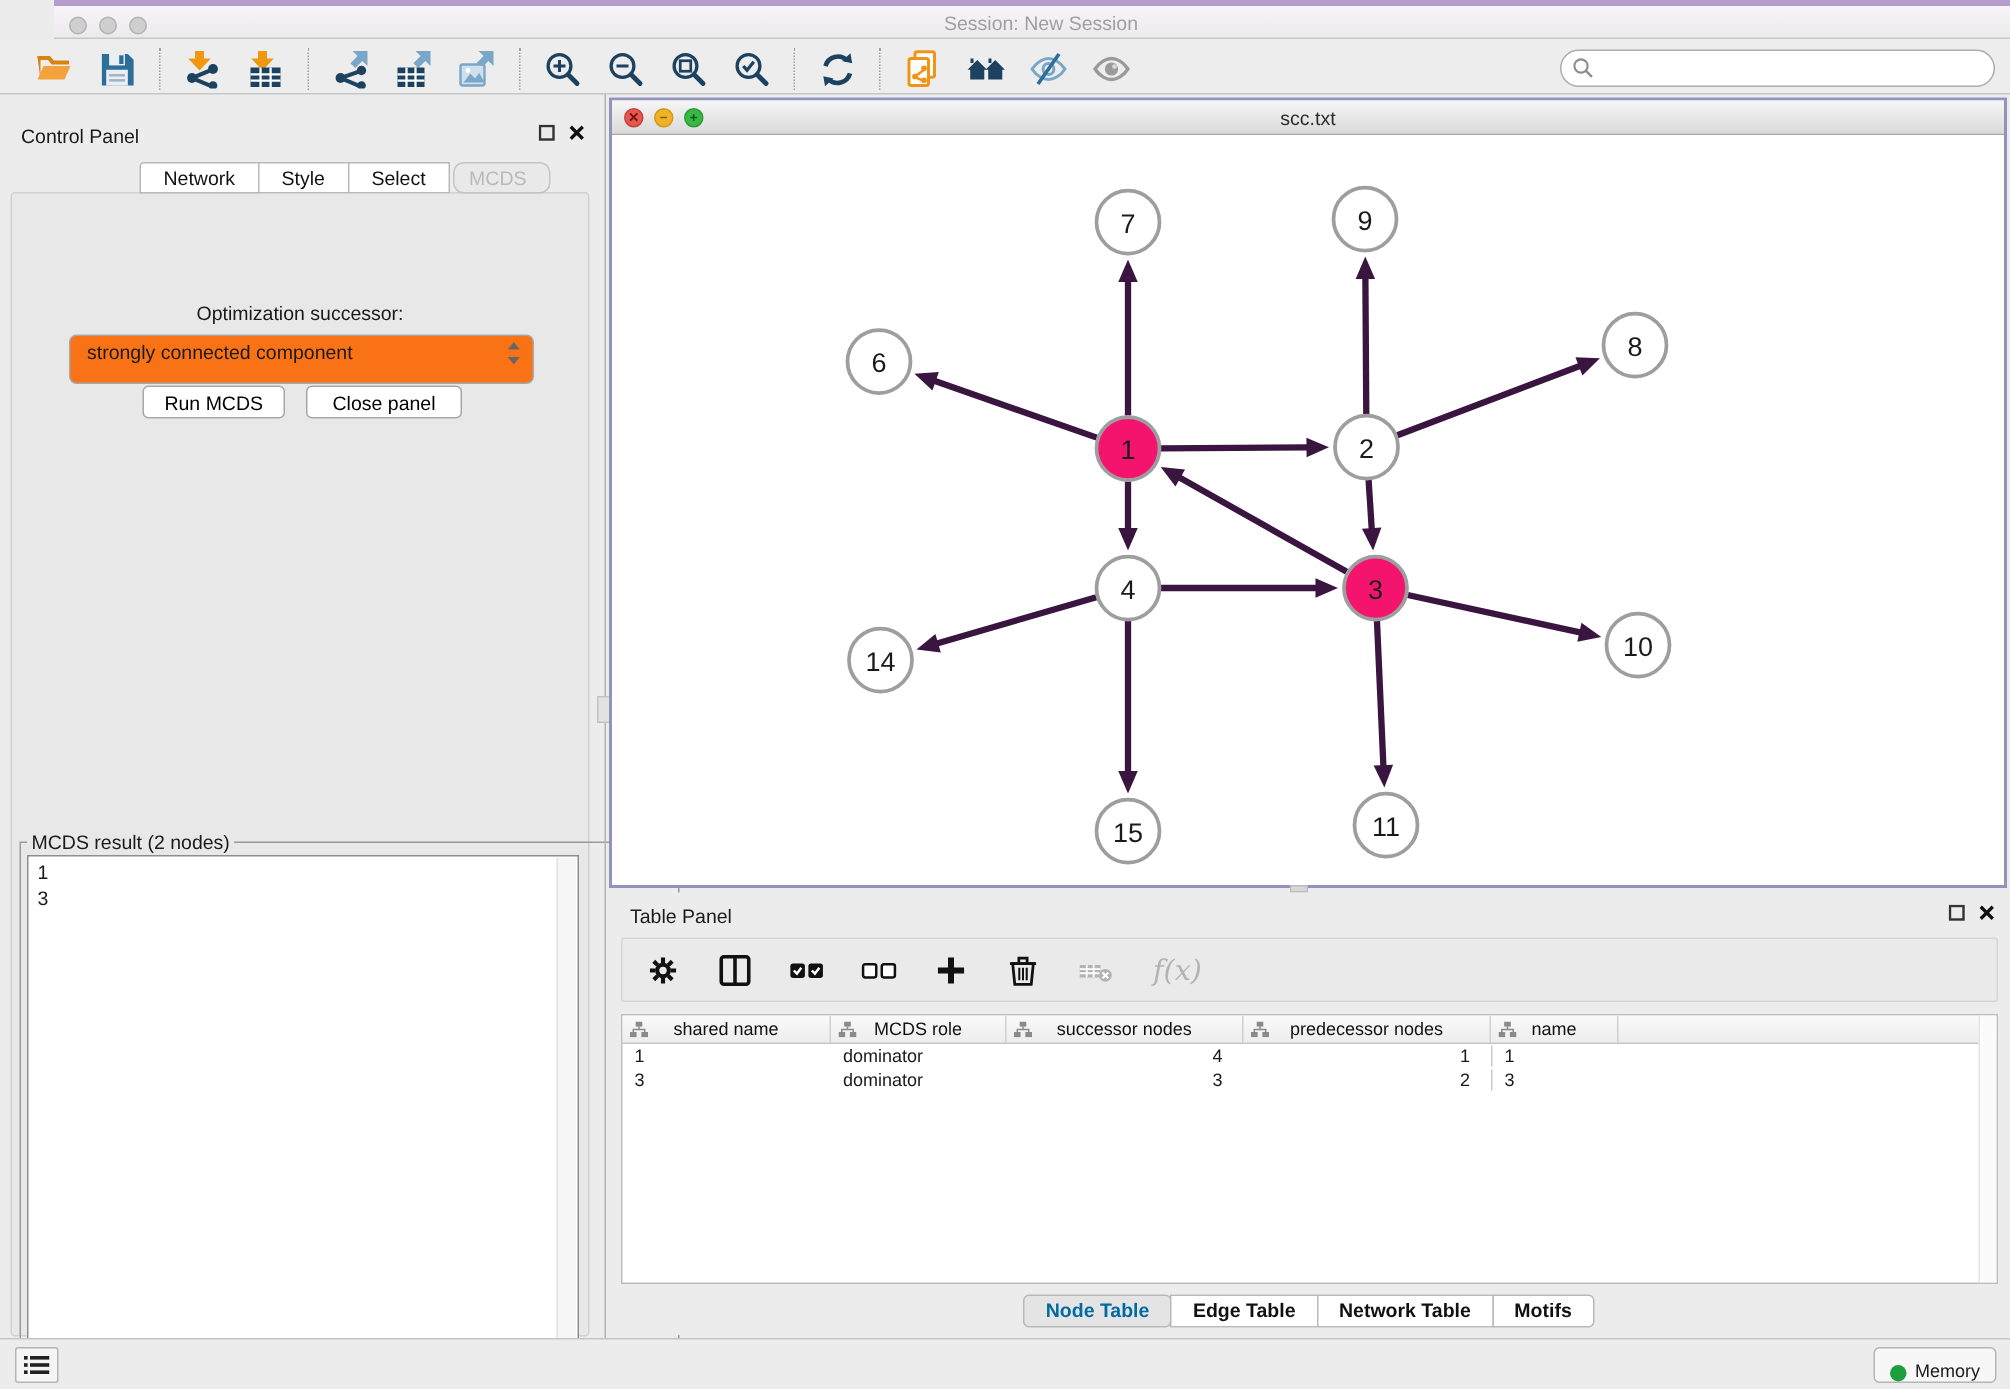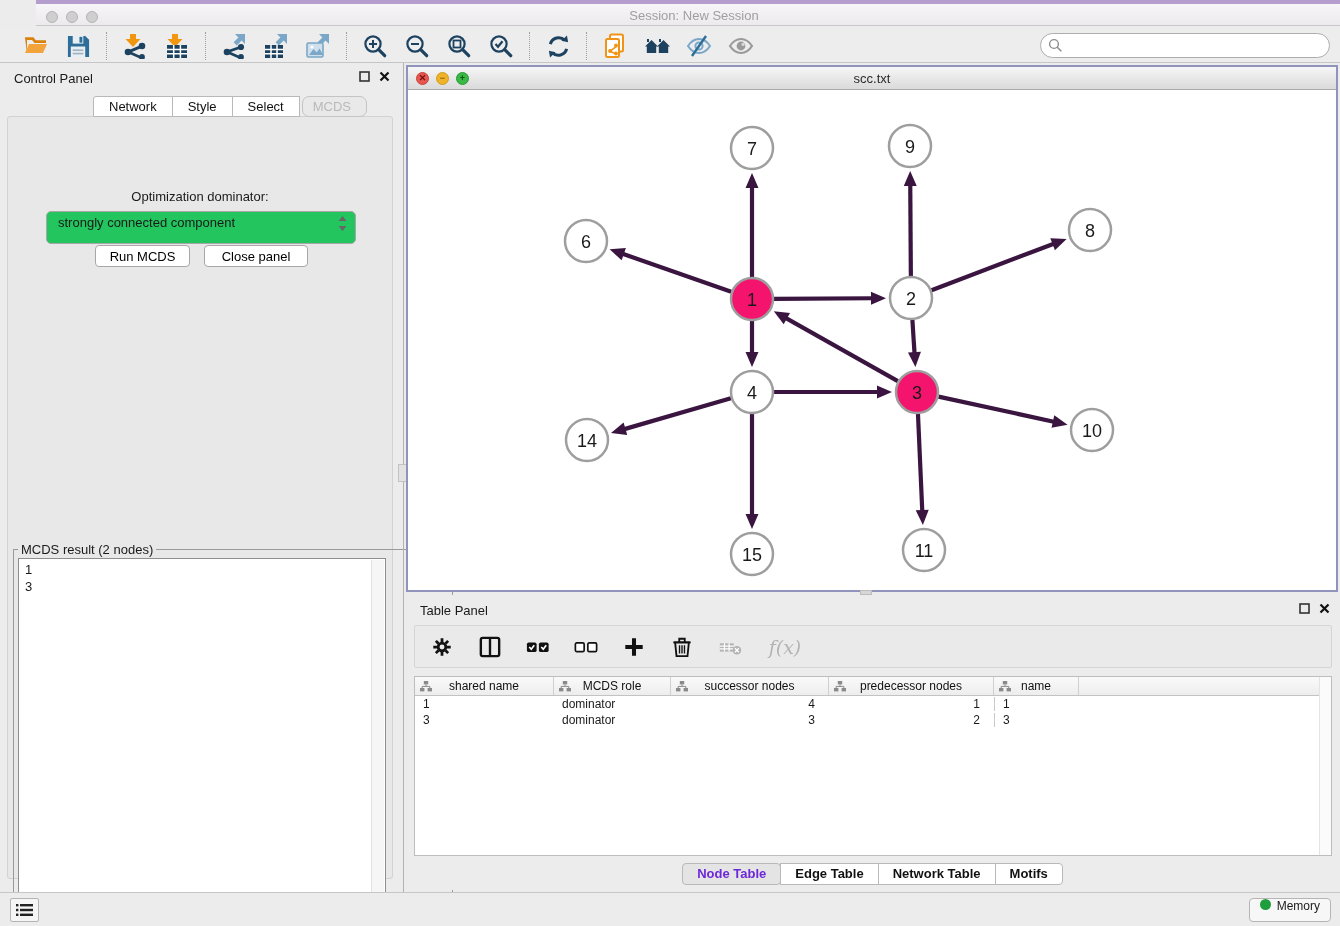--- a/index.html
+++ b/index.html
@@ -29,41 +29,41 @@
   .tb-sep { width:1px; height:28px; border-left:1px dotted #9f9f9f; }
   .tbtn { width:28px; height:28px; display:flex; align-items:center; justify-content:center; cursor:default; }
   .search-wrap { position:absolute; right:10px; top:3px; width:290px; height:25px; }
   .search-input {
     width:100%; height:100%; border:1px solid #adadad; border-radius:13px;
     background:#fff; padding:0 10px 0 28px; font-size:13px; outline:none;
     font-family:"Liberation Sans",sans-serif;
   }
   .search-icon { position:absolute; left:8px; top:5px; }
   
-  .control-panel { position:absolute; left:0; top:63px; width:400px; height:829px; background:#ececec; }
+  .control-panel { position:absolute; left:0; top:75px; width:400px; height:829px; background:#ececec; }
   .panel-header { position:absolute; left:0; top:0; width:100%; height:30px; }
   .panel-title { position:absolute; left:14px; top:8px; font-size:13px; color:#1a1a1a; }
   .panel-icons { position:absolute; right:10px; top:8px; display:flex; gap:9px; align-items:center; }
   .cp-tabs { position:absolute; left:77px; top:33px; display:flex; align-items:flex-end; z-index:2; }
   .cp-tab {
     height:21px; padding:0 15px; background:#fff; border:1px solid #b9b9b9;
     font-size:13px; line-height:20px; margin-left:-1px; color:#111; cursor:default;
   }
   .cp-tab:first-child { border-radius:3px 0 0 0;margin-left:16px; }
   .cp-tab.active {
     background:#e9e9e9; color:#b9b9b9; border-radius:7px; margin-left:2px; border-color:#c4c4c4;padding-left:10px;
   }
   .cp-body {
     position:absolute; left:7px; top:53px; width:386px; height:763px;
     background:#e8e8e8; border:1px solid #d2d2d2; border-radius:3px;
   }
   .opt-label { position:absolute; left:0; width:100%; top:72px; text-align:center; font-size:13px; }
   .criterion-select {
     position:absolute; left:38px; top:94px; width:310px; height:33px;
-    background:#22c55e; border:1px solid #a7a7a7; border-radius:5px;
+    background:#f97316; border:1px solid #a7a7a7; border-radius:5px;
     font-size:13px; line-height:21px; padding-left:11px; cursor:default;
   }
   .select-arrows { position:absolute; right:7px; top:3px; }
   .cp-btn {
     position:absolute; top:128px; height:22px; background:#fff; border:1px solid #a7a7a7;
     border-radius:4px; font-size:13px; text-align:center; line-height:20px; cursor:default;
   }
   .result-box {
     position:absolute; left:5px; top:432px; width:440px; height:374px;
     border:1px solid #9a9a9a;
@@ -126,30 +126,30 @@
   .td-cell.name-col { border-left:1px solid #c9c9c9; }
   .tp-scroll { position:absolute; right:0; top:0; width:12px; height:100%;
     background:#fbfbfb; border-left:1px solid #e4e4e4; }
   .tp-tabs { position:absolute; left:0; width:934px; top:268px; display:flex; justify-content:center; }
   .tp-tab {
     height:22px; padding:0 14px; background:#fff; border:1px solid #b9b9b9; margin-left:-1px;
     font-size:13px; font-weight:bold; line-height:20px; color:#111; cursor:default;
   }
   .tp-tab:first-child { border-radius:4px 0 0 4px; }
   .tp-tab:last-child { border-radius:0 4px 4px 0; }
-  .tp-tab.active { background:#e4e4e4; color:#6d28d9; border-radius:4px; }
+  .tp-tab.active { background:#e4e4e4; color:#0369a1; border-radius:4px; }
   
   .status-bar { position:absolute; left:0; top:892px; width:1340px; height:34px;
     background:#ececec; border-top:1px solid #c6c6c6; }
   .list-btn { position:absolute; left:10px; top:5px; width:29px; height:24px;
     background:#f5f5f5; border:1px solid #b5b5b5; border-radius:2px;
     display:flex; align-items:center; justify-content:center; cursor:default; }
   .memory-btn { position:absolute; right:9px; top:5px; height:24px; padding:0 10px;
     background:#f7f7f7; border:1px solid #b5b5b5; border-radius:4px;
-    display:flex; align-items:flex-start; gap:6px; font-size:12px; cursor:default; }
+    display:flex; align-items:flex-end; gap:6px; font-size:12px; cursor:default; }
   .mem-dot { width:11px; height:11px; border-radius:50%; background:#1f9e3e; }
   svg { display:block; }
 </style>
 </head>
 <body>
 
 <div class="app-titlebar">
   <div class="traffic" style="left:10px"></div>
   <div class="traffic" style="left:30px"></div>
   <div class="traffic" style="left:50px"></div>
@@ -347,21 +347,21 @@
       </span>
     </span>
   </div>
   <div class="cp-tabs" id="cp-tabs">
       <div class="cp-tab">Network</div>
       <div class="cp-tab">Style</div>
       <div class="cp-tab">Select</div>
       <div class="cp-tab active">MCDS</div>
     </div>
   <div class="cp-body">
-    <div class="opt-label">Optimization dominator:</div>
+    <div class="opt-label">Optimization successor:</div>
     <div class="criterion-select">
       <span>strongly connected component</span>
       <span class="select-arrows">
         <svg width="11" height="17" viewBox="0 0 11 17">
             <path d="M5.5 1L9.5 6h-8z" fill="#666"></path>
             <path d="M5.5 16L1.5 11h8z" fill="#666"></path>
           </svg>
       </span>
     </div>
     <button class="cp-btn" style="left:87px; width:95px;text-align:center;">Run MCDS</button>

